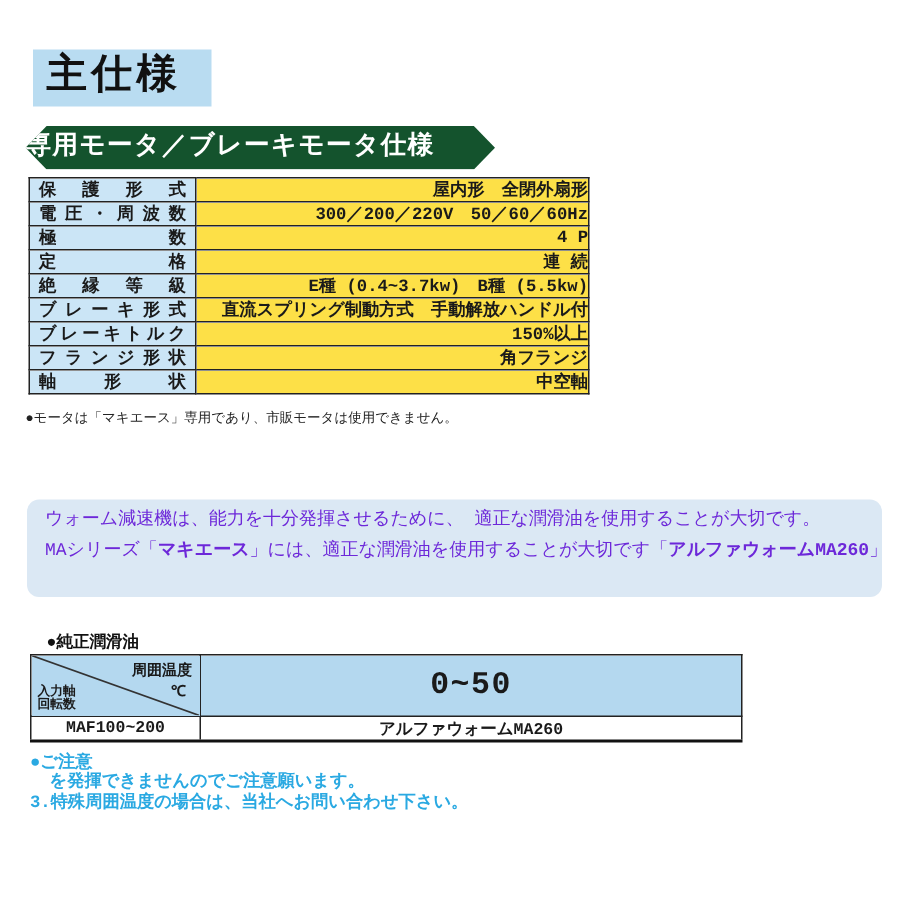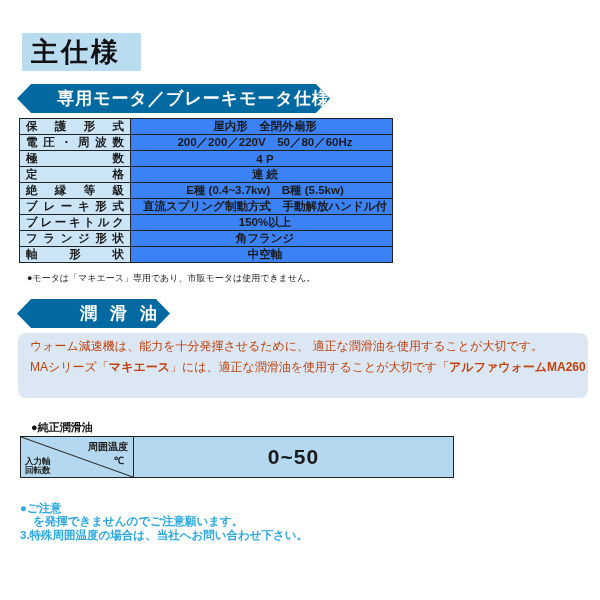--- a/index.html
+++ b/index.html
@@ -1,74 +1,74 @@
 <!DOCTYPE html>
 <html><head>
 <meta charset="utf-8">
 <style>
   * { margin:0; padding:0; box-sizing:border-box; }
   html,body { background:#ffffff; }
   .page {
     position:relative; width:600px; height:600px; background:#ffffff;
-    font-family:Liberation Sans, sans-serif; color:#1a1a1a; overflow:hidden;
+    font-family:Liberation Mono, monospace; color:#1a1a1a; overflow:hidden;
   }
 
   
   .page-title {
     position:absolute; left:22px; top:33px; width:119px; height:38px;
     background:#b9dcf1; color:#111; font-size:27px; font-weight:bold;
     line-height:38px; padding-left:9px; letter-spacing:3px; white-space:nowrap;
   }
 
   
   .banner {
-    position:absolute; height:29px; background:#0369a1; color:#fff;
-    font-weight:bold; text-align:right; line-height:29px; white-space:nowrap;
+    position:absolute; height:29px; background:#14532d; color:#fff;
+    font-weight:bold; text-align:left; line-height:29px; white-space:nowrap;
   }
   .banner-motor {
     left:17px; top:84px; width:313px; font-size:17px; letter-spacing:1px;
     clip-path:polygon(0 50%, 4.5% 0, 95.5% 0, 100% 50%, 95.5% 100%, 4.5% 100%);
   }
   .banner-lube {
     left:17px; top:299px; width:153px; font-size:17px; letter-spacing:13px; text-indent:13px;
     clip-path:polygon(0 50%, 9.2% 0, 90.8% 0, 100% 50%, 90.8% 100%, 9.2% 100%);
   }
 
   
   .spec-table {
     position:absolute; left:19px; top:118px; width:374px;
     border-collapse:collapse; table-layout:fixed;
   }
   .spec-table th, .spec-table td {
     border:1px solid #222; height:15.6px; font-size:11.5px; font-weight:bold;
     overflow:hidden; white-space:nowrap;
   }
   .spec-table th { width:111px; background:#cbe5f6; padding:0 6px; }
-  .spec-table td { background:#3b82f6; padding:0 0 0 7px; text-align:center; }
+  .spec-table td { background:#fde047; padding:0 0 0 7px; text-align:right; }
   .jchars { display:flex; justify-content:space-between; width:100%; }
 
   .motor-note {
-    position:absolute; left:27px; top:272px; font-size:9px; color:#222; white-space:nowrap;
+    position:absolute; left:17px; top:272px; font-size:9px; color:#222; white-space:nowrap;
   }
 
   
   .info-box {
     position:absolute; left:18px; top:333px; width:570px; height:65px;
     background:#dbe8f4; border-radius:8px; padding:3px 12px 0 12px;
-    font-size:12px; line-height:21px; color:#c2410c; overflow:hidden;
+    font-size:12px; line-height:21px; color:#6d28d9; overflow:hidden;
   }
   .info-box .line { white-space:nowrap; }
   .brand-strong { font-weight:bold; }
 
   
   .pure-label {
     position:absolute; left:31px; top:420px; font-size:11px; font-weight:bold; color:#111;
   }
   .lube-table {
-    position:absolute; left:20px; top:436px; width:434px;
+    position:absolute; left:20px; top:436px; width:475px;
     border-collapse:collapse; table-layout:fixed;padding-left:24px;
   }
   .lube-table th, .lube-table td { border:1px solid #222; overflow:hidden; }
   .lube-table tr.hdr th { height:41px; background:#b4d8ef; }
   .lube-table tr.dat td {
     height:16px; background:#fff; font-size:11px; font-weight:bold; text-align:center;
     border-bottom:2px solid #111;
   }
   .col-narrow { width:113px; }
   .diag-cell { position:relative; }
@@ -114,21 +114,21 @@
         <th>
             <div class="jchars">
               <span>電</span>
               <span>圧</span>
               <span>・</span>
               <span>周</span>
               <span>波</span>
               <span>数</span>
             </div>
           </th>
-        <td>200／200／220V　50／80／60Hz</td>
+        <td>300／200／220V　50／60／60Hz</td>
       </tr>
       <tr>
         <th>
             <div class="jchars">
               <span>極</span>
               <span>数</span>
             </div>
           </th>
         <td>4 P</td>
       </tr>
@@ -200,23 +200,20 @@
               <span>状</span>
             </div>
           </th>
         <td>中空軸</td>
       </tr>
     </tbody>
   </table>
 
   <div class="motor-note">●モータは「マキエース」専用であり、市販モータは使用できません。</div>
 
-  <div class="banner banner-lube">
-    <span>潤滑油</span>
-  </div>
 
   <div class="info-box">
     <div class="line">ウォーム減速機は、能力を十分発揮させるために、 適正な潤滑油を使用することが大切です。</div>
     <div class="line"><span>MAシリーズ「</span><span class="brand-strong">マキエース</span><span>」には、適正な潤滑油を使用することが大切です「</span><span class="brand-strong">アルファウォームMA260</span><span>」を純正潤</span></div>
   </div>
 
   <div class="pure-label">●純正潤滑油</div>
 
   <table class="lube-table">
     <tbody>
@@ -227,20 +224,24 @@
             </svg>
           <span class="diag-top">周囲温度</span>
           <span class="diag-unit">℃</span>
           <span class="diag-bottom">
             <span>入力軸</span><br>
             <span>回転数</span>
           </span>
         </th>
         <th class="temp-range">0~50</th>
       </tr>
+      <tr class="dat">
+        <td class="col-narrow">MAF100~200</td>
+        <td>アルファウォームMA260</td>
+      </tr>
     </tbody>
   </table>
 
   <div class="notes">
     <div>●ご注意</div>
     <div class="indent">を発揮できませんのでご注意願います。</div>
     <div>3.特殊周囲温度の場合は、当社へお問い合わせ下さい。</div>
   </div>
 
 </div>

